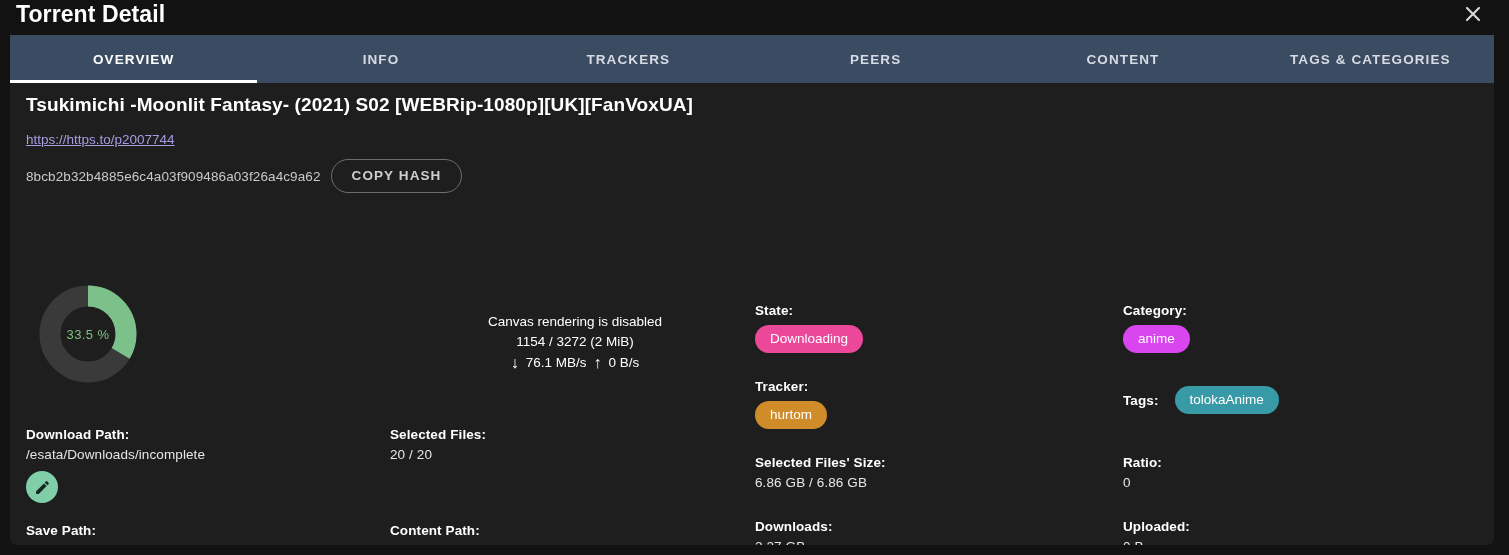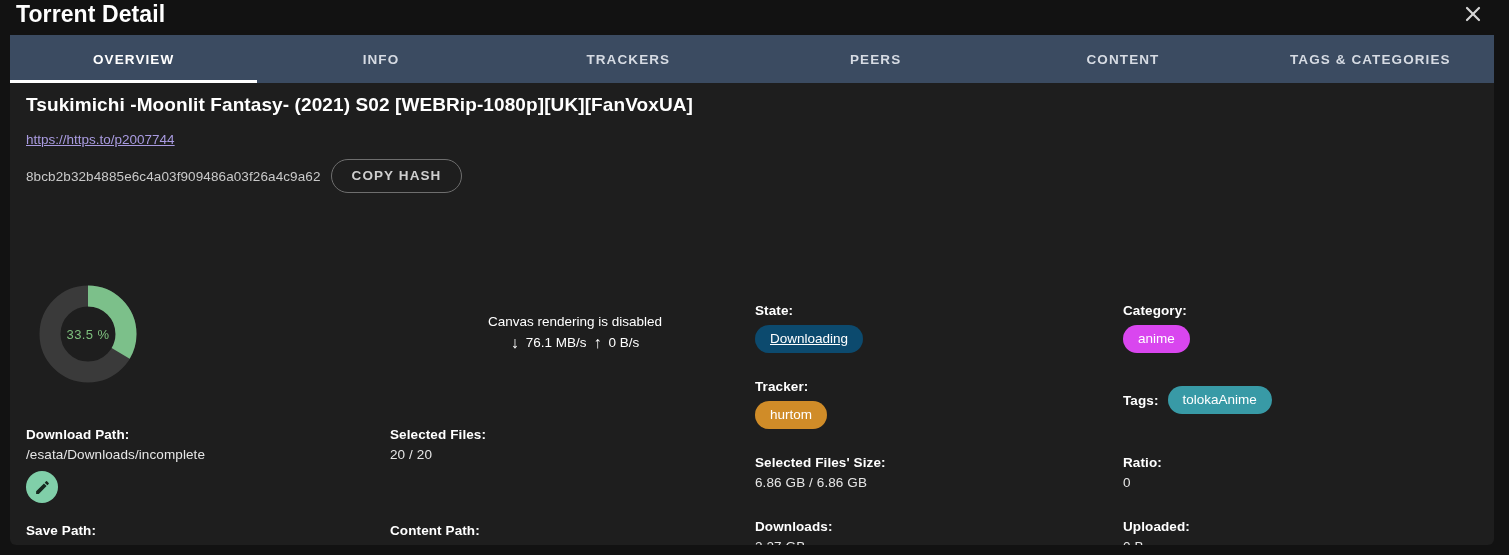--- a/index.html
+++ b/index.html
@@ -219,29 +219,29 @@
   .pill {
     display: inline-block;
     margin-top: 7px;
     padding: 6px 15px 7px;
     border-radius: 14px;
     font-size: 13.5px;
     color: #ffffff;
     white-space: nowrap;
     cursor: pointer;
   }
-  .pill-state    { background: #0c4a6e; text-decoration: underline; }
+  .pill-state    { background: #ec4899; }
   .pill-tracker  { background: #d08c28; }
   .pill-category { background: #d946ef; }
   .pill-tag      { background: #389aa6; }
 
   .tags-row {
     display: flex;
     align-items: center;
-    gap: 9px;
+    gap: 16px;
   }
   .tags-row .pill { margin-top: 0; }
 
   
   .edit-btn {
     margin-top: 9px;
     width: 32px; height: 32px;
     border-radius: 50%;
     background: #80cfa9;
     display: flex;
@@ -386,20 +386,21 @@
 
         <div class="field" style="top:320px; left:0;">
           <div class="field-label">Uploaded:</div>
           <div class="field-value">0 B</div>
         </div>
 
       </div>
 
       <div class="canvas-block">
         <div class="canvas-line">Canvas rendering is disabled</div>
+        <div class="canvas-line">1154 / 3272 (2 MiB)</div>
         <div class="speed-line">
           <span class="arrow-glyph">↓</span>
           <span>76.1 MB/s</span>
           <span class="arrow-glyph">↑</span>
           <span>0 B/s</span>
         </div>
       </div>
 
     </div>
   </div>

